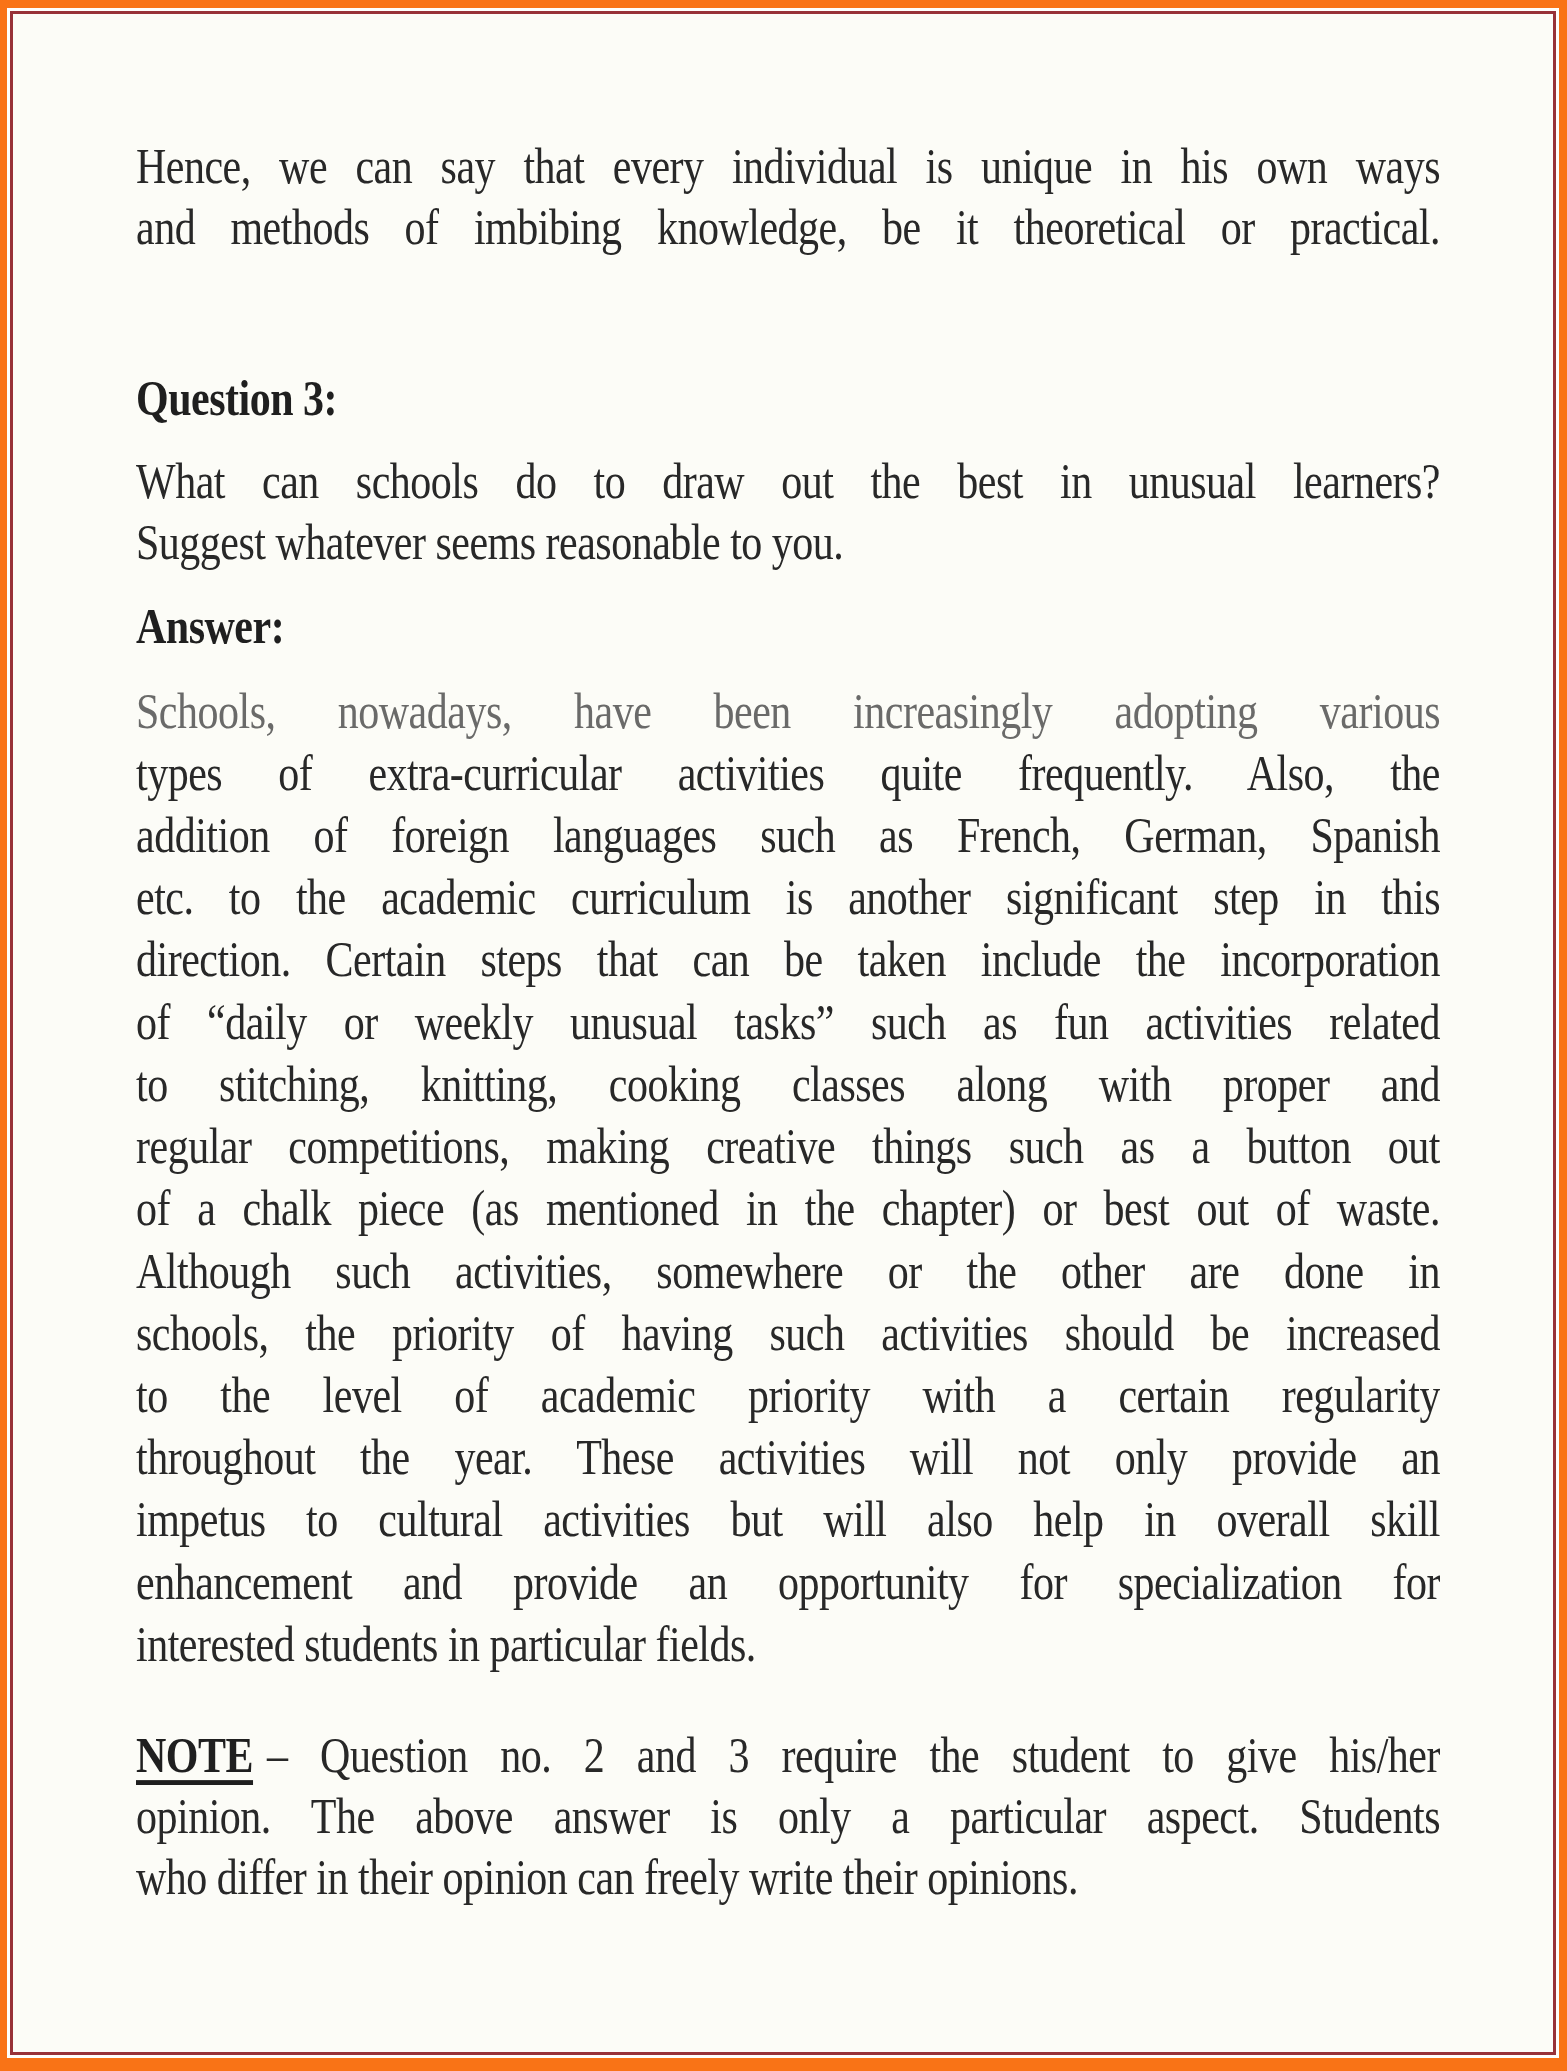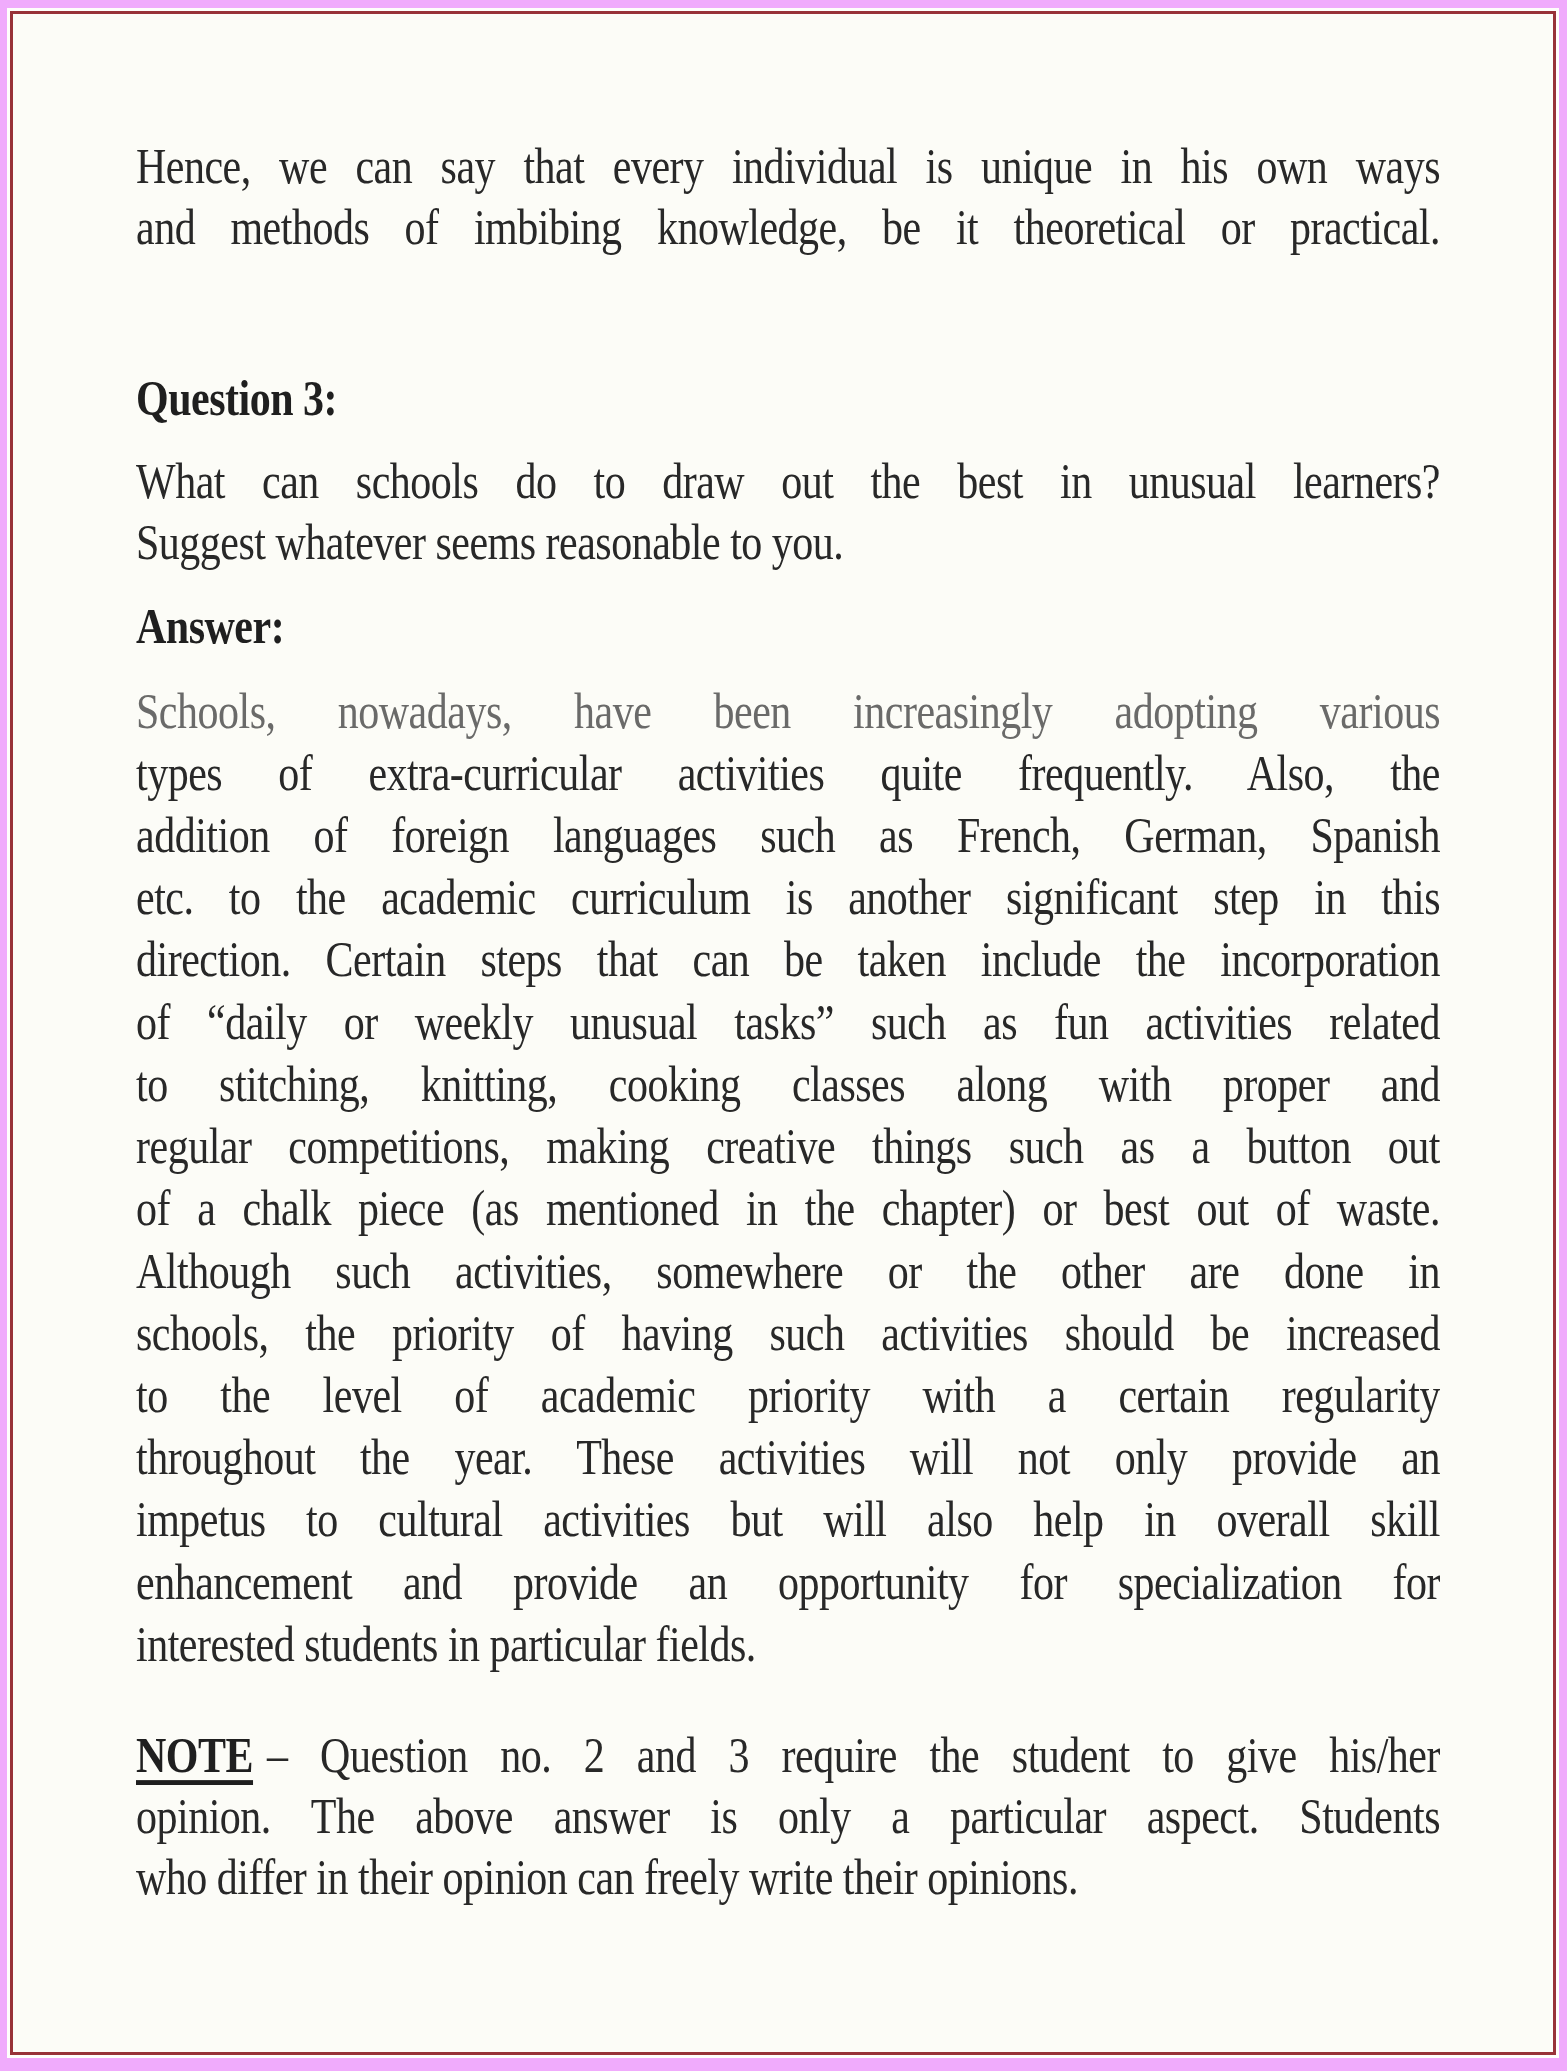--- a/index.html
+++ b/index.html
@@ -4,21 +4,21 @@
 <style>
   html, body {
     margin: 0;
     padding: 0;
     background: #ffffff;
   }
   .page {
     position: relative;
     width: 1567px;
     height: 2071px;
-    background: #f0abfc; 
+    background: #f97316; 
     overflow: hidden;
     font-family: "Liberation Serif", "DejaVu Serif", serif;
   }
   
   .paper {
     position: absolute;
     left: 7px; top: 8px; right: 8px; bottom: 13px;
     background: #fefefb;
   }
   

